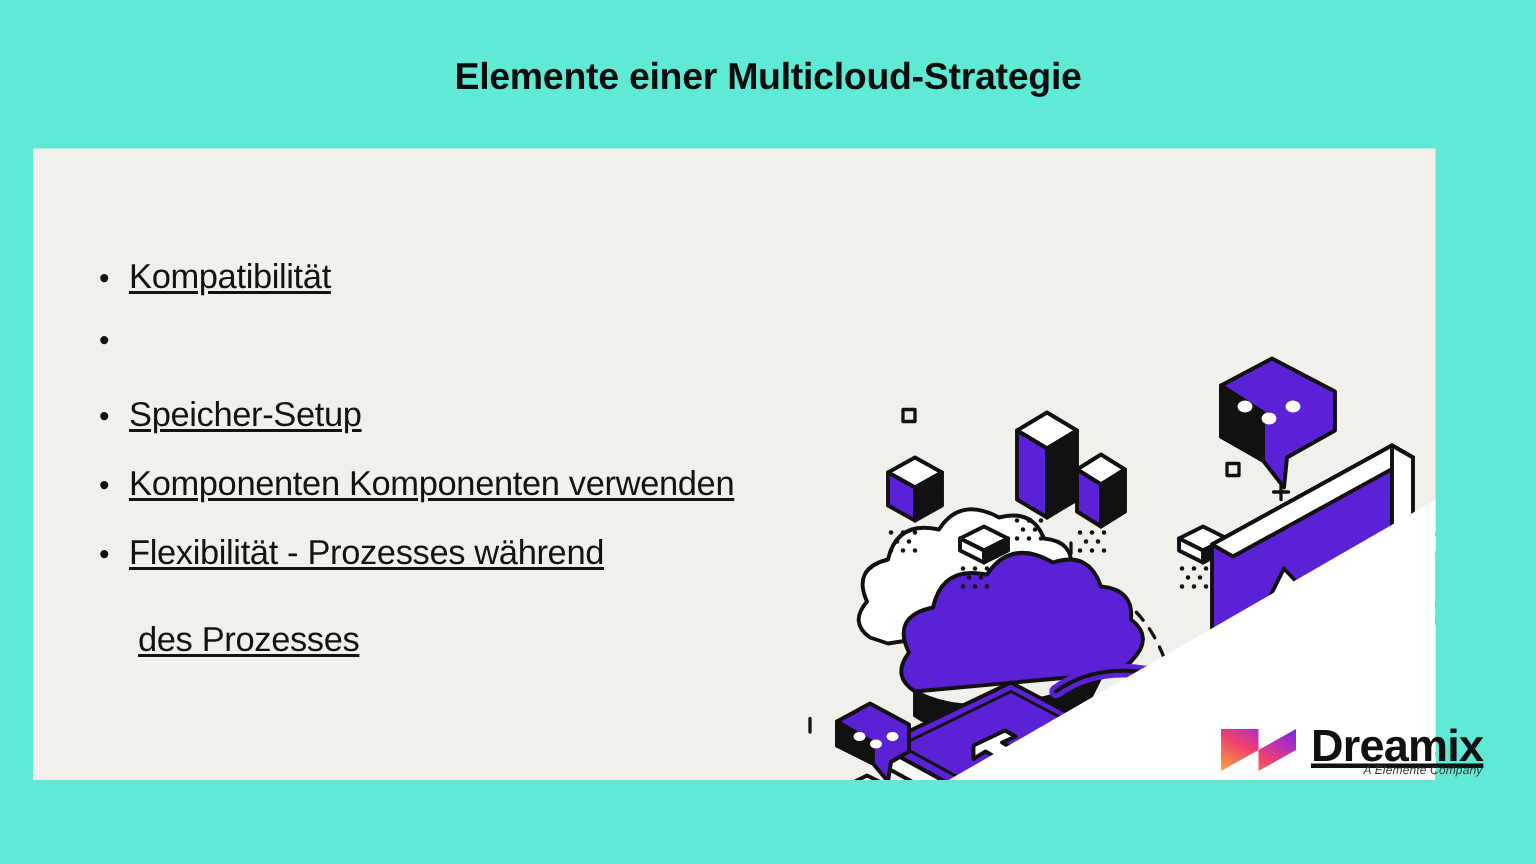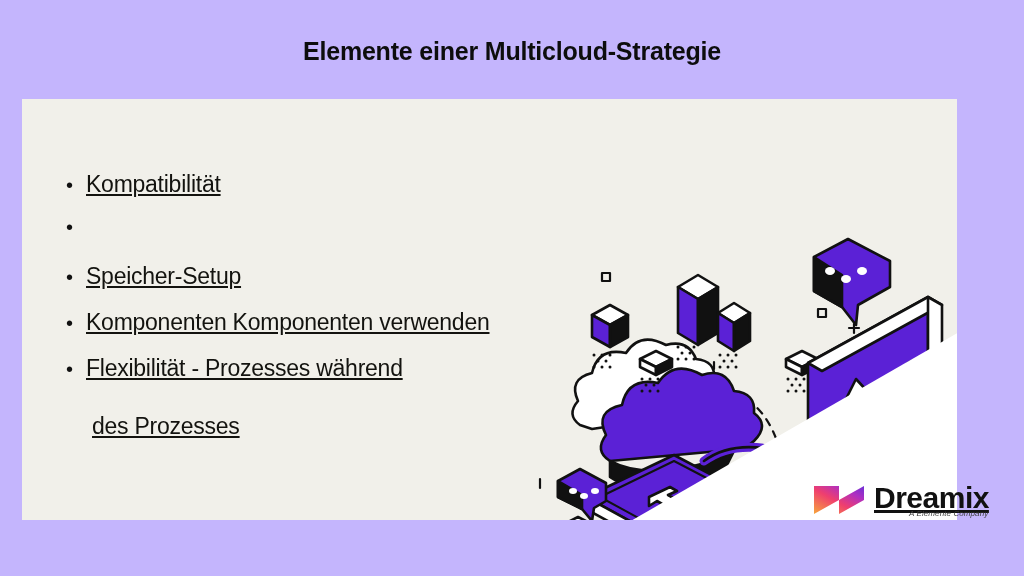--- a/index.html
+++ b/index.html
@@ -12,21 +12,21 @@
     height: 576px;
     overflow: hidden;
     font-family: "Liberation Sans", sans-serif;
     position: relative;
   }
   #slide {
     position: absolute;
     left: 0; top: 0;
     width: 1024px;
     height: 576px;
-    background: #c4b5fd;
+    background: #5eead4;
   }
   
   #title {
     position: absolute;
     left: 0;
     top: 37px;
     width: 1024px;
     text-align: center;
     font-size: 25px;
     font-weight: bold;

